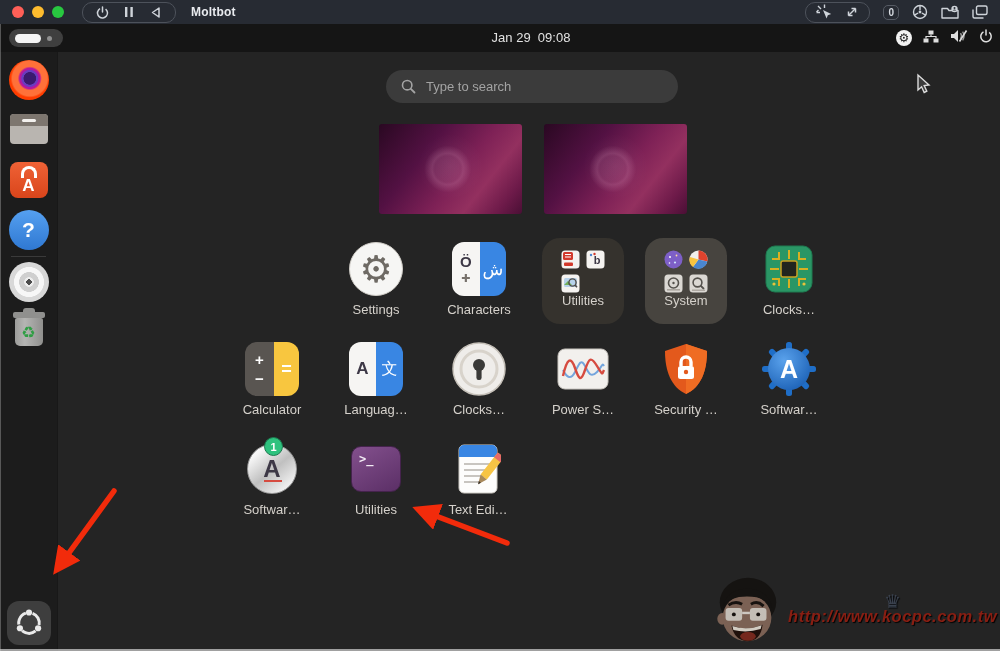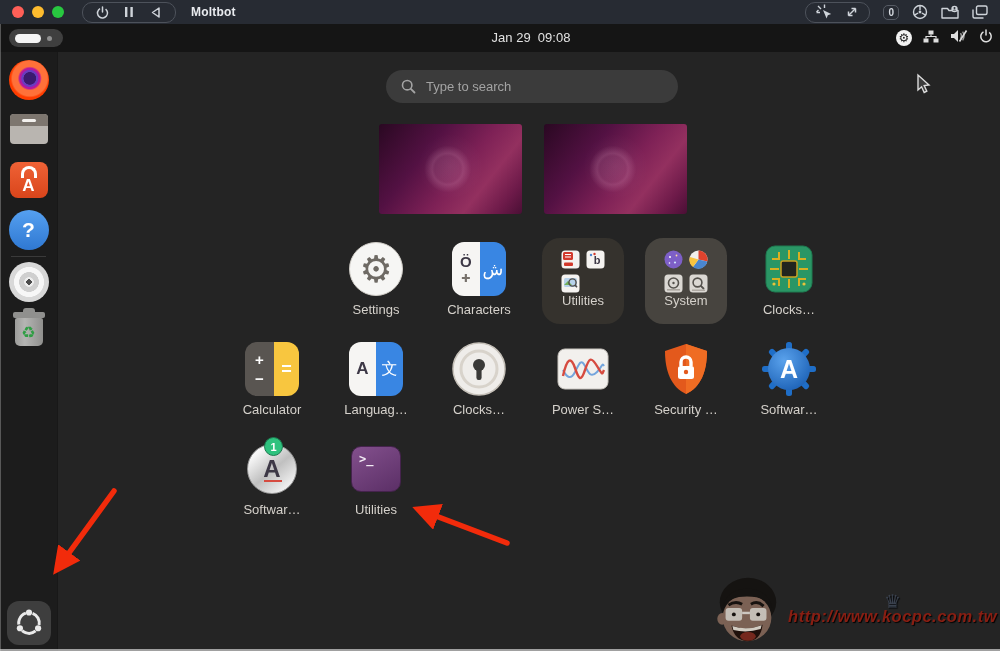--- a/index.html
+++ b/index.html
@@ -455,20 +455,41 @@
 
   <div class="tile" style="left:326px;top:440px;">
     <div class="icon-wrap">
       <div class="term">
           <span>&gt;_</span>
         </div>
     </div>
     <div class="app-label">Utilities</div>
   </div>
 
+  <div class="tile" style="left:428px;top:440px;">
+    <div class="icon-wrap">
+      <svg width="46" height="54">
+          <rect x="4" y="3" width="38" height="48" rx="5" fill="#fdfdfc" stroke="#cfccc6"></rect>
+          <path d="M4 8 a5 5 0 0 1 5-5 h28 a5 5 0 0 1 5 5 v7 H4 Z" fill="#3986e3"></path>
+          <g stroke="#c8c5c0" stroke-width="2">
+            <line x1="9" y1="22" x2="37" y2="22"></line>
+            <line x1="9" y1="28" x2="37" y2="28"></line>
+            <line x1="9" y1="34" x2="30" y2="34"></line>
+            <line x1="9" y1="40" x2="24" y2="40"></line>
+          </g>
+          <g transform="rotate(38 32 30)">
+            <rect x="28.5" y="8" width="8" height="28" rx="1" fill="#f6c445"></rect>
+            <rect x="28.5" y="8" width="8" height="6" fill="#e66a67"></rect>
+            <path d="M28.5 36 l4 9 4-9 Z" fill="#a8895b"></path>
+            <path d="M31.2 42.2 l1.3 2.8 1.3-2.8 Z" fill="#2f2b27"></path>
+          </g>
+        </svg>
+    </div>
+    <div class="app-label">Text Edi…</div>
+  </div>
 
   <div class="watermark">
     <svg width="78" height="76" viewBox="0 0 80 78">
       <ellipse cx="41" cy="30" rx="29" ry="25" fill="#151311"></ellipse>
       <ellipse cx="40" cy="46" rx="25" ry="24" fill="#7f6456"></ellipse>
       <ellipse cx="14.5" cy="47" rx="5" ry="6" fill="#7f6456"></ellipse>
       <path d="M15 34 Q20 17 40 16 Q62 17 66 36 Q60 24 40 24 Q22 24 15 34 Z" fill="#151311"></path>
       <path d="M21 33 q7 -5 14 -1" stroke="#17120f" stroke-width="3" fill="none"></path>
       <path d="M44 32 q7 -4 13 2" stroke="#17120f" stroke-width="3" fill="none"></path>
       <rect x="18" y="36" width="17" height="13" rx="3" fill="#d4cfc8" opacity="0.9"></rect>

